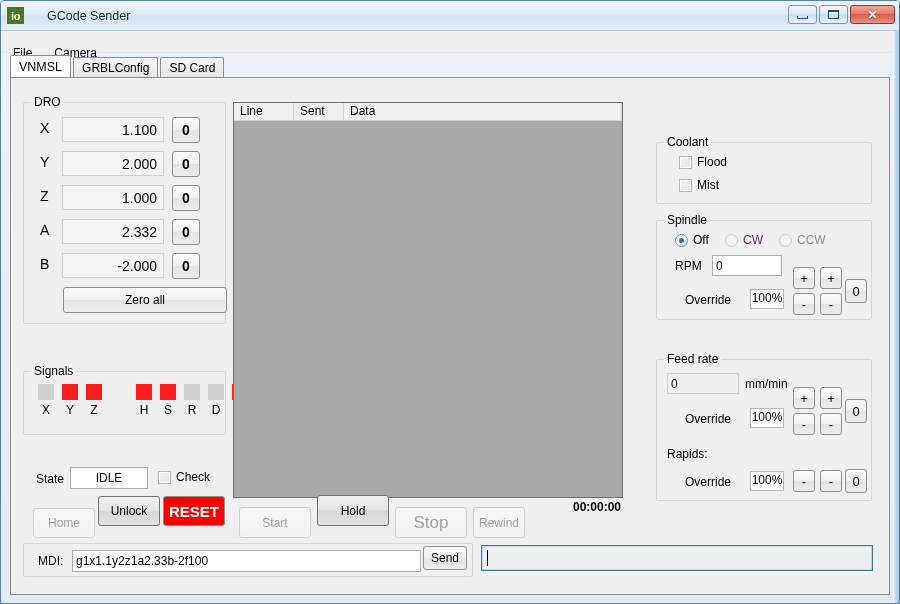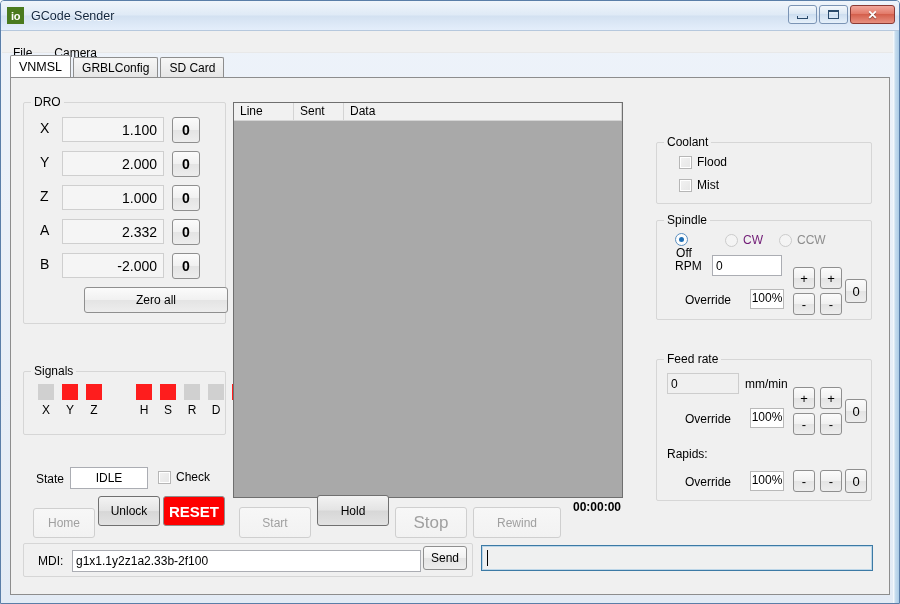--- a/index.html
+++ b/index.html
@@ -21,21 +21,21 @@
 
   
   #titlebar {
     position: absolute; left: 0; top: 0; right: 0; height: 30px;
     background: linear-gradient(180deg,#f0f5fb 0%,#dfeaf6 48%,#d3e1f1 52%,#e4eefb 100%);
     border-bottom: 1px solid #b6c8dd;
     border-radius: 3px 3px 0 0;
     display: flex; align-items: center;
   }
   .app-icon {
-    width: 17px; height: 17px; margin-left: 6px; margin-right: 7px;
+    width: 17px; height: 17px; margin-left: 6px; margin-right: 23px;
     background: #4a7a1e;
     color: #ffffff; font-size: 11px; font-weight: bold;
     display: flex; align-items: center; justify-content: center;
     font-family: "Liberation Sans", sans-serif;
     letter-spacing: -0.5px;
   }
   #window-title {
     font-size: 12.5px; color: #10243c;
     text-shadow: 0 1px 0 rgba(255,255,255,0.9);
   }
@@ -162,21 +162,21 @@
   .dro-field {
     position: absolute; left: 38px; width: 102px; height: 25px;
     text-align: right; padding-right: 6px;
     font-size: 14px; line-height: 21px;
     background: #f5f5f5; border: 1px solid #cfcfcf; color: #000;
   }
   .dro-zero {
     position: absolute; left: 148px; width: 28px; height: 26px;
     font-size: 14px; font-weight: bold;
   }
-  #zero-all { position: absolute; left: 60px; top: 184px; width: 144px; height: 26px; }
+  #zero-all { position: absolute; left: 39px; top: 184px; width: 164px; height: 26px; }
 
   
   #signals-group { left: 12px; top: 293px; width: 203px; height: 64px; }
   .sig-led { position: absolute; width: 16px; height: 16px; top: 12px; }
   .sig-lbl { position: absolute; top: 31px; font-size: 12px; color: #000; width: 16px; text-align: center; }
 
   
   #state-lbl { left: 25px; top: 394px; }
   #state-box { position: absolute; left: 59px; top: 389px; width: 78px; height: 22px;
     text-align: center; font-size: 12px; line-height: 17px; }
@@ -198,21 +198,21 @@
   .gcol {
     font-size: 12px; color: #000; padding: 1px 0 0 6px;
     border-right: 1px solid #d4d4d4; height: 100%;
   }
   #grid-body { position: absolute; left: 0; top: 18px; right: 0; bottom: 0; background: #a9a9a9; }
 
   
   #btn-start  { position: absolute; left: 228px; top: 417px; width: 72px; height: 31px; }
   #btn-hold   { position: absolute; left: 306px; top: 417px; width: 72px; height: 31px; }
   #btn-stop   { position: absolute; left: 384px; top: 417px; width: 72px; height: 31px; font-size: 17px; }
-  #btn-rewind { position: absolute; left: 462px; top: 417px; width: 88px; height: 31px; text-align: center; }
+  #btn-rewind { position: absolute; left: 462px; top: 417px; width: 52px; height: 31px; text-align: center; }
   #timer { position: absolute; left: 562px; top: 422px; font-size: 12px; font-weight: bold; color: #000; }
 
   
   #version-text {
     position: absolute; left: 622px; top: 20px; width: 258px;
     font-size: 12px; color: #000; line-height: 16px;
   }
   #coolant-group { left: 645px; top: 64px; width: 216px; height: 62px; }
   #spindle-group { left: 645px; top: 142px; width: 216px; height: 100px; }
   #feed-group    { left: 645px; top: 281px; width: 216px; height: 142px; }
@@ -368,21 +368,21 @@
         </div>
         <div class="checkbox-row" style="left:22px; top:35px;">
           <div class="cbox"></div>
           <span>Mist</span>
         </div>
       </div>
 
       <div class="groupbox" id="spindle-group">
         <div class="gb-title">Spindle</div>
 
-        <div class="radio-row" style="left:18px; top:12px;flex-direction:column;">
+        <div class="radio-row" style="left:18px; top:12px;">
           <div class="radio checked"></div>
           <span>Off</span>
         </div>
         <div class="radio-row" style="left:68px; top:12px;">
           <div class="radio disabled"></div>
           <span class="dis" style="color:#701a75;">CW</span>
         </div>
         <div class="radio-row" style="left:122px; top:12px;">
           <div class="radio disabled"></div>
           <span class="dis" style="color:#8d8d8d;">CCW</span>

